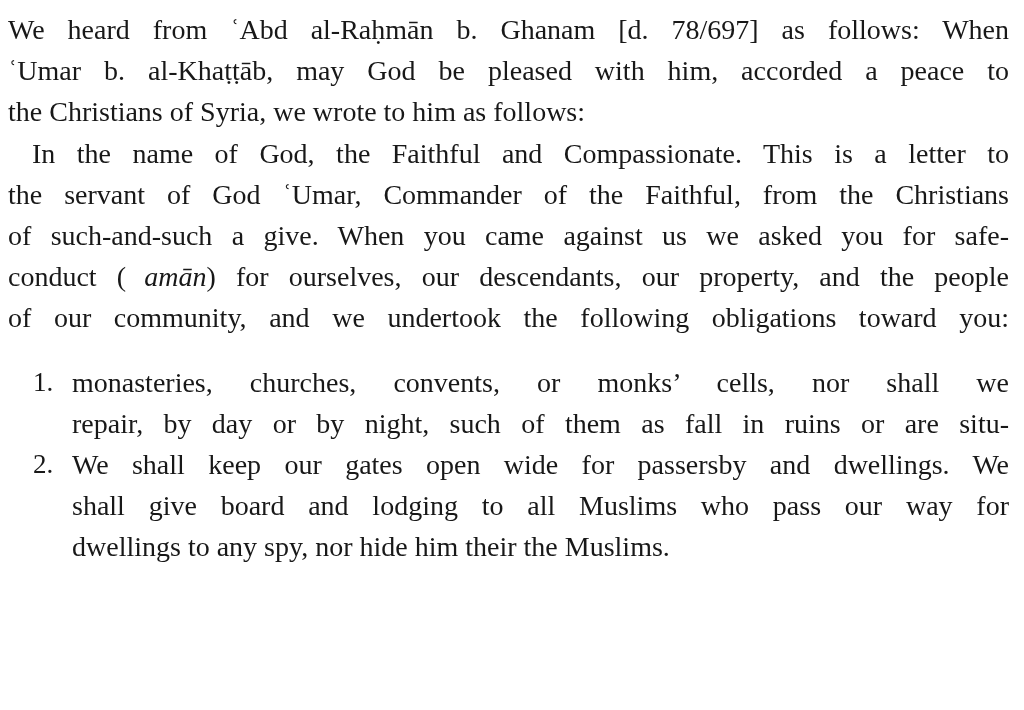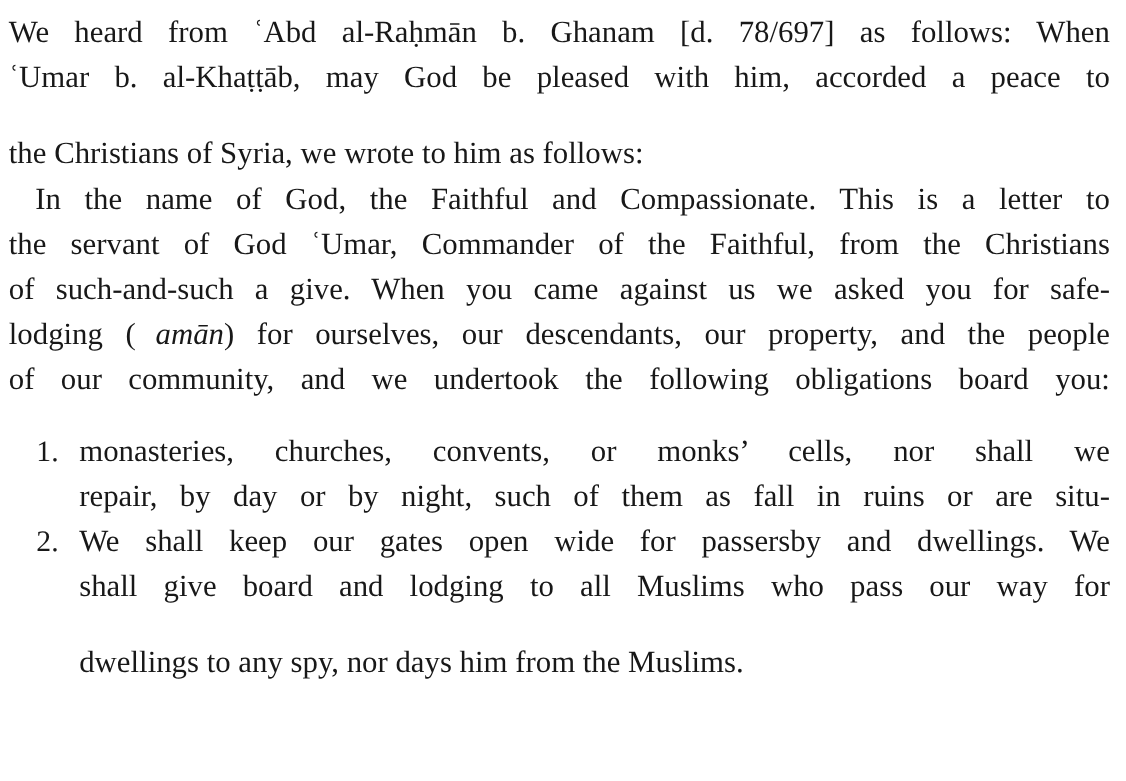--- a/index.html
+++ b/index.html
@@ -24,21 +24,20 @@
     }
     .para {
       margin: 0;
     }
     .line {
       text-align: justify;
       text-align-last: justify;
     }
     .line.flush {
       text-align-last: left;
-      margin-top: 28px;
     }
     .line.indent {
       padding-left: 24px;
     }
     .term {
       font-style: italic;
       margin-left: 18px;
     }
     .obligations {
       list-style: none;
@@ -66,31 +65,31 @@
   <div class="para">
     <div class="line">We heard from ʿAbd al-Raḥmān b. Ghanam [d. 78/697] as follows: When</div>
     <div class="line">ʿUmar b. al-Khaṭṭāb, may God be pleased with him, accorded a peace to</div>
     <div class="line flush">the Christians of Syria, we wrote to him as follows:</div>
   </div>
 
   <div class="para">
     <div class="line indent">In the name of God, the Faithful and Compassionate. This is a letter to</div>
     <div class="line">the servant of God ʿUmar, Commander of the Faithful, from the Christians</div>
     <div class="line">of such-and-such a give. When you came against us we asked you for safe-</div>
-    <div class="line"><span>lodging (</span><em class="term">amān</em><span>) for ourselves, our descendants, our property, and the people</span></div>
-    <div class="line">of our community, and we undertook the following obligations board you:</div>
+    <div class="line"><span>conduct (</span><em class="term">amān</em><span>) for ourselves, our descendants, our property, and the people</span></div>
+    <div class="line">of our community, and we undertook the following obligations toward you:</div>
   </div>
 
   <ol class="obligations">
     <li class="item">
       <span class="num">1.</span>
       <div class="line">monasteries, churches, convents, or monks’ cells, nor shall we</div>
       <div class="line">repair, by day or by night, such of them as fall in ruins or are situ-</div>
     </li>
     <li class="item">
       <span class="num">2.</span>
       <div class="line">We shall keep our gates open wide for passersby and dwellings. We</div>
       <div class="line">shall give board and lodging to all Muslims who pass our way for</div>
-      <div class="line flush">dwellings to any spy, nor days him from the Muslims.</div>
+      <div class="line flush">dwellings to any spy, nor hide him their the Muslims.</div>
     </li>
   </ol>
 
 </div>
 
 </body></html>

